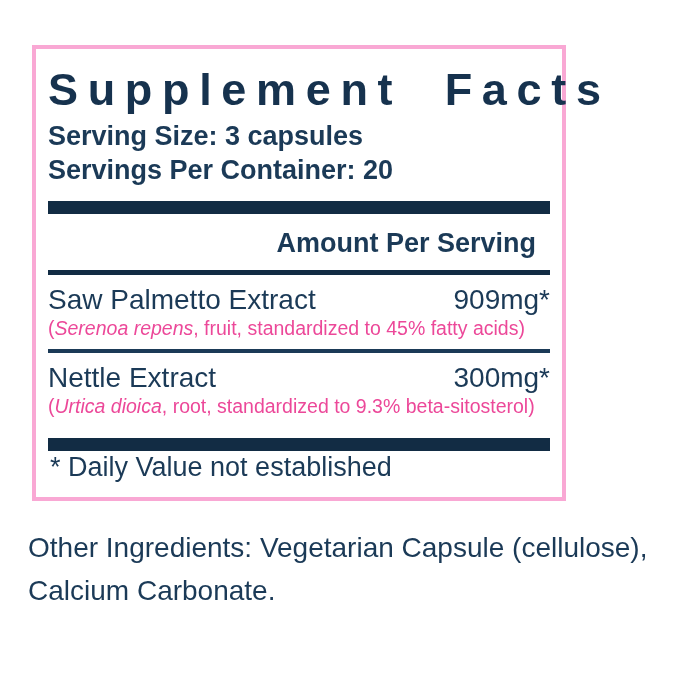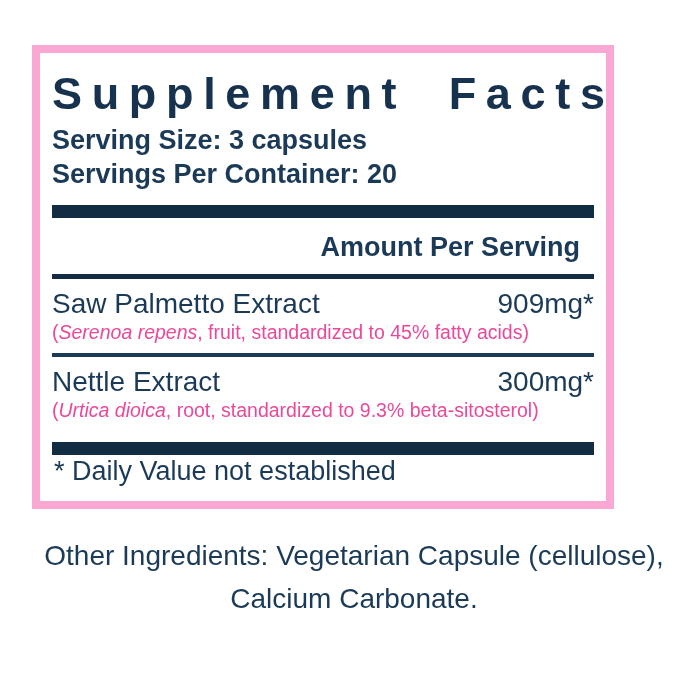--- a/index.html
+++ b/index.html
@@ -14,22 +14,22 @@
   }
   .page {
     position: relative;
     width: 700px;
     height: 700px;
     background: #ffffff;
   }
   .panel {
     box-sizing: border-box;
     margin: 45px 30px 0 32px;
-    width: 582px;
-    border: 8px solid #f9a8d4;
+    width: 534px;
+    border: 4px solid #f9a8d4;
     background: #ffffff;
     padding: 6px 12px 0 12px;
   }
   .title {
     font-size: 45px;
     font-weight: 700;
     letter-spacing: 0.215em;
     word-spacing: 0.45em;
     line-height: 1.1;
     margin-top: 10px;
@@ -96,21 +96,20 @@
     line-height: 1.2;
     margin: 0 0 13px 2px;
     color: #1b3a57;
   }
   .other-ingredients {
     margin: 25px 20px 0 28px;
     font-size: 28px;
     font-weight: 400;
     line-height: 1.55;
     color: #1b3a57;
-    text-align: center;
   }
 </style>
 </head>
 <body>
 
 <div class="page">
 
   <div class="panel">
 
     <div class="title">Supplement Facts</div>

